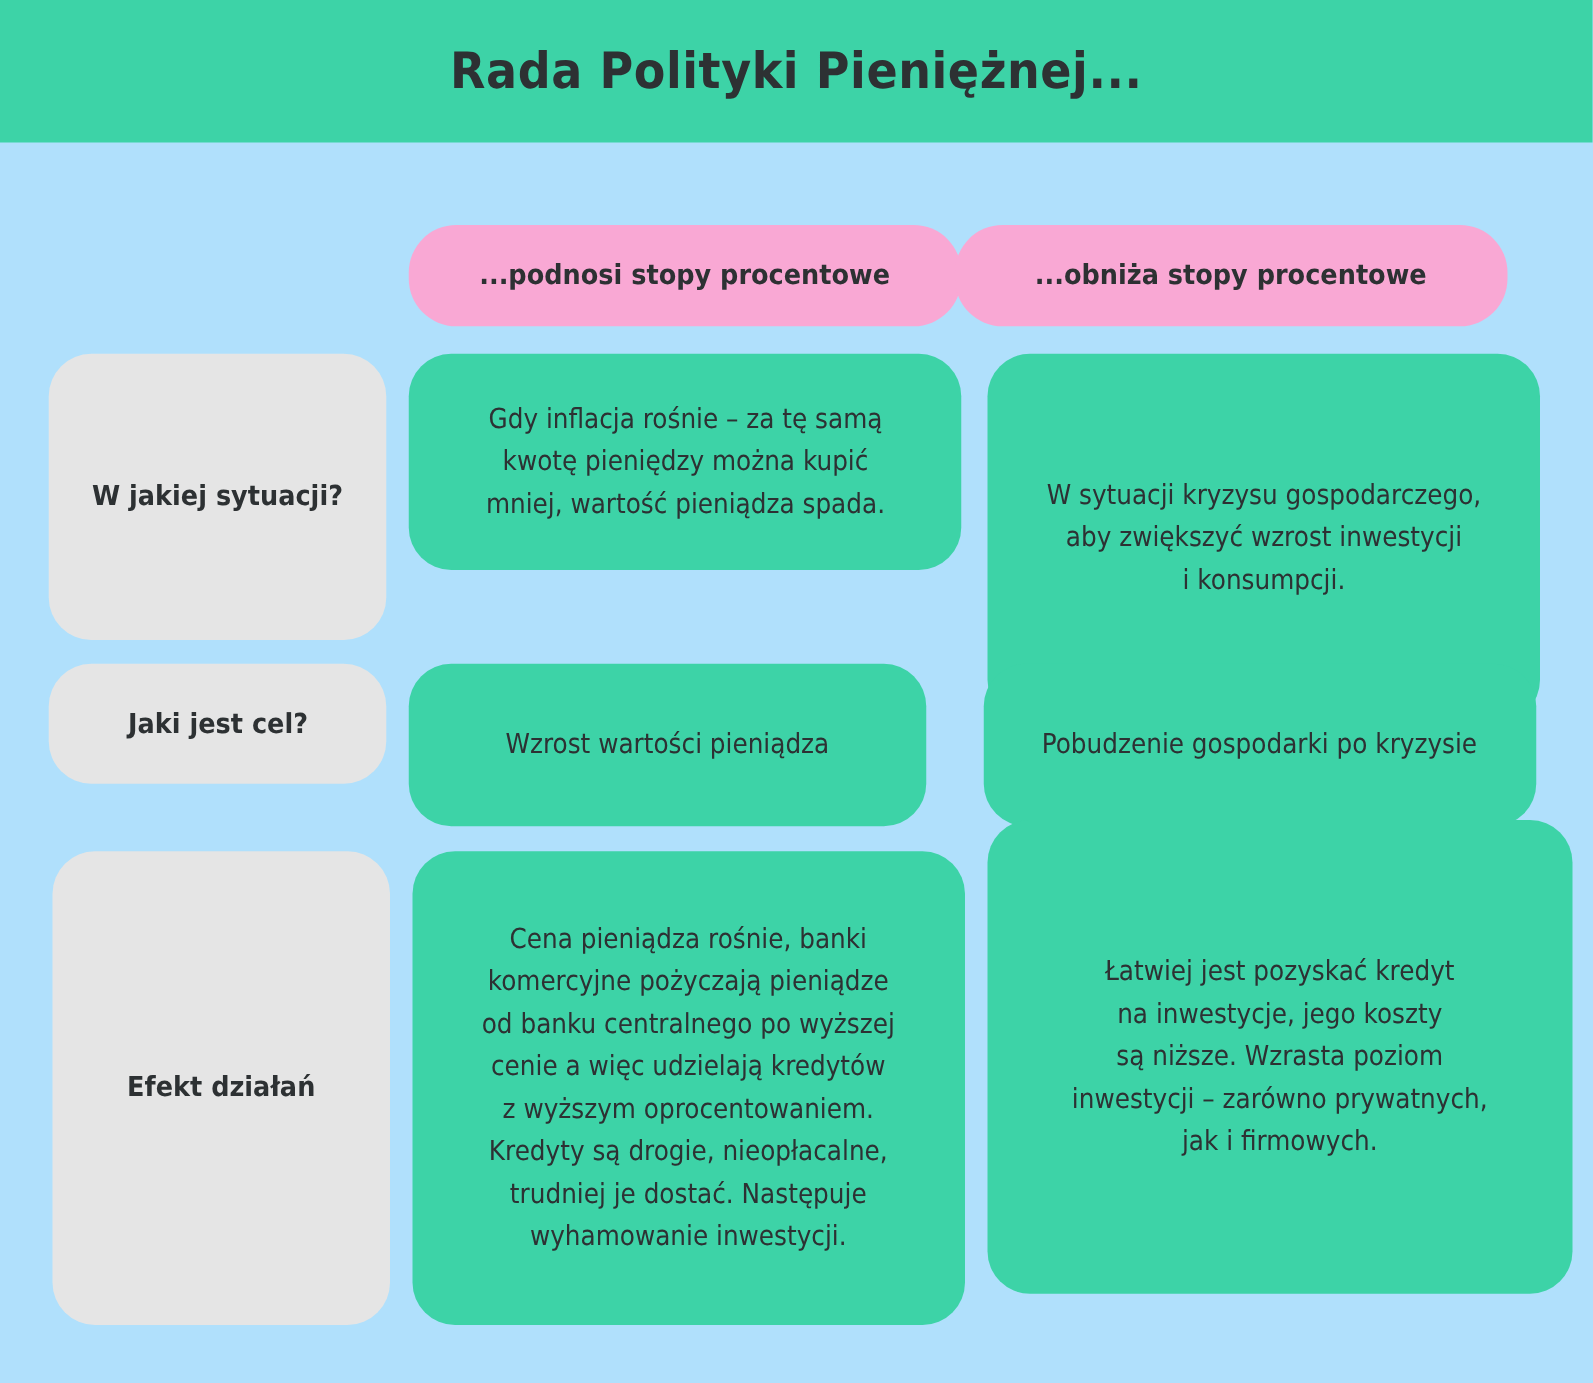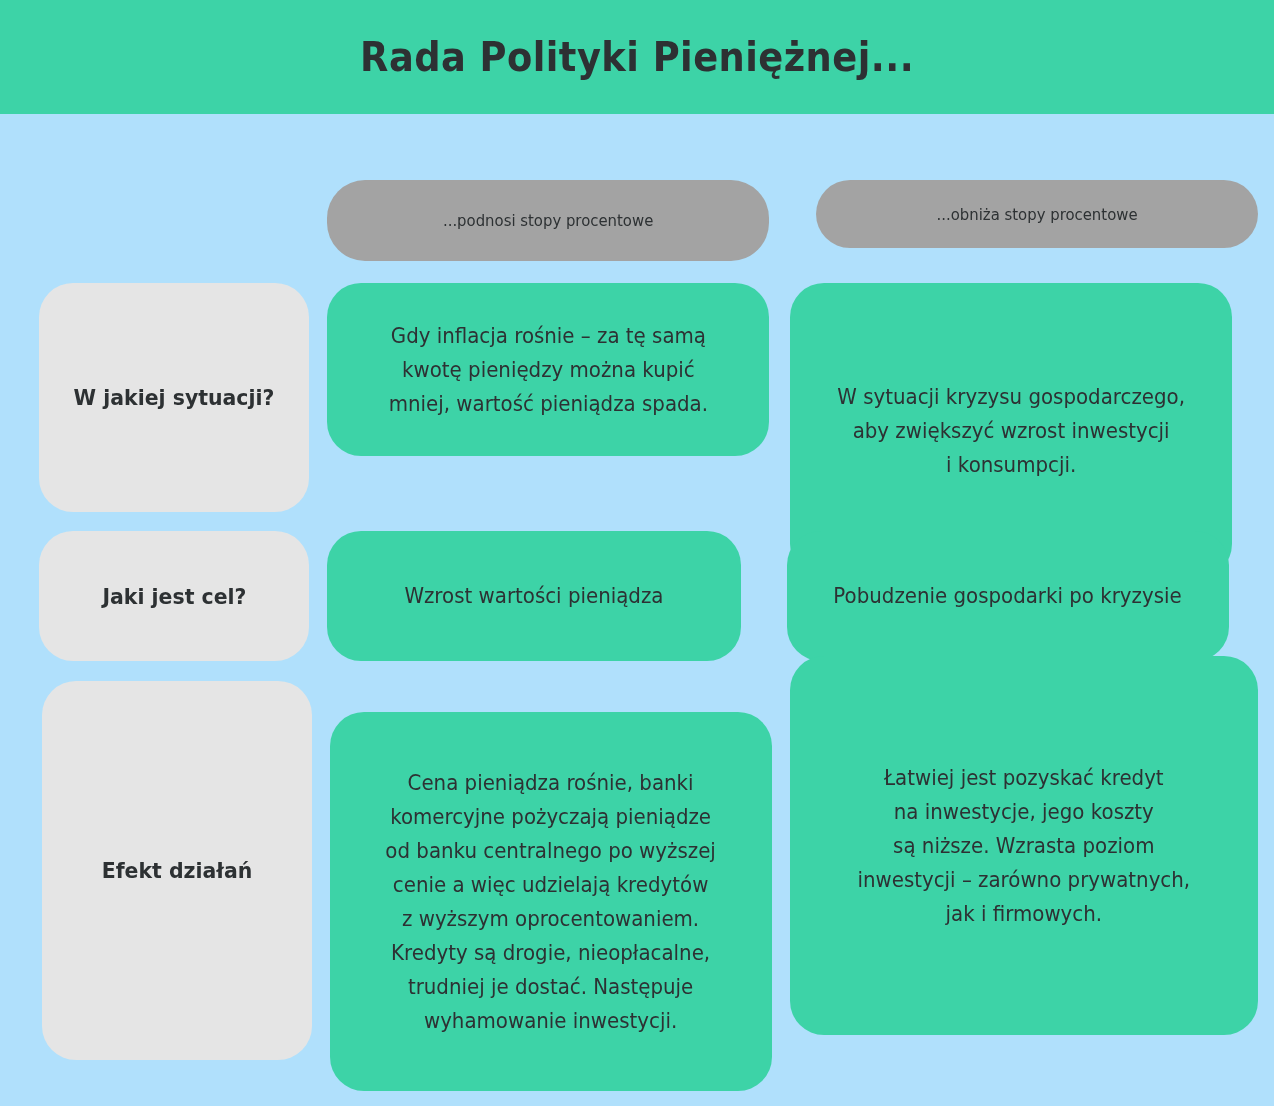--- a/index.html
+++ b/index.html
@@ -29,24 +29,24 @@
       transform: scaleX(0.92);
     }
     .box {
       position: absolute;
       display: flex;
       align-items: center;
       justify-content: center;
       text-align: center;
     }
     .col-head {
-      background: #a3a3a3;
+      background: #f9a8d4;
       border-radius: 38px;
-      font-weight: normal;
-      font-size: 16px;
+      font-weight: bold;
+      font-size: 22px;
     }
     .col-head span { transform: scaleX(0.93); display: inline-block; white-space: nowrap; }
     .row-head {
       background: #e5e5e5;
       border-radius: 34px;
       font-weight: bold;
       font-size: 22px;
     }
     .row-head span { transform: scaleX(0.93); display: inline-block; white-space: nowrap; }
     .cell {
@@ -61,52 +61,52 @@
 </head>
 <body>
 
 <div class="header">
   <h1>Rada Polityki Pieniężnej...</h1>
 </div>
 
 <div class="box col-head" style="left:327px; top:180px; width:442px; height:81px;">
   <span>...podnosi stopy procentowe</span>
 </div>
-<div class="box col-head" style="left:816px; top:180px; width:442px; height:68px;">
+<div class="box col-head" style="left:764px; top:180px; width:442px; height:81px;">
   <span>...obniża stopy procentowe</span>
 </div>
 
 <div class="box row-head" style="left:39px; top:283px; width:270px; height:229px;">
   <span>W jakiej sytuacji?</span>
 </div>
 <div class="box cell" style="left:327px; top:283px; width:442px; height:173px;">
   <span>Gdy inflacja rośnie – za tę samą
 kwotę pieniędzy można kupić
 mniej, wartość pieniądza spada.</span>
 </div>
 <div class="box cell" style="left:790px; top:283px; width:442px; height:295px;">
   <span>W sytuacji kryzysu gospodarczego,
 aby zwiększyć wzrost inwestycji
 i konsumpcji.</span>
 </div>
 
-<div class="box row-head" style="left:39px; top:531px; width:270px; height:130px;">
+<div class="box row-head" style="left:39px; top:531px; width:270px; height:96px;">
   <span>Jaki jest cel?</span>
 </div>
 <div class="box cell" style="left:327px; top:531px; width:414px; height:130px;">
   <span>Wzrost wartości pieniądza</span>
 </div>
 <div class="box cell" style="left:787px; top:531px; width:442px; height:130px;text-align:right;">
   <span>Pobudzenie gospodarki po kryzysie</span>
 </div>
 
 <div class="box row-head" style="left:42px; top:681px; width:270px; height:379px;">
   <span>Efekt działań</span>
 </div>
-<div class="box cell" style="left:330px; top:681px; width:442px; height:379px;margin-top:31px;">
+<div class="box cell" style="left:330px; top:681px; width:442px; height:379px;">
   <span>Cena pieniądza rośnie, banki
 komercyjne pożyczają pieniądze
 od banku centralnego po wyższej
 cenie a więc udzielają kredytów
 z wyższym oprocentowaniem.
 Kredyty są drogie, nieopłacalne,
 trudniej je dostać. Następuje
 wyhamowanie inwestycji.</span>
 </div>
 <div class="box cell" style="left:790px; top:656px; width:468px; height:379px;">

